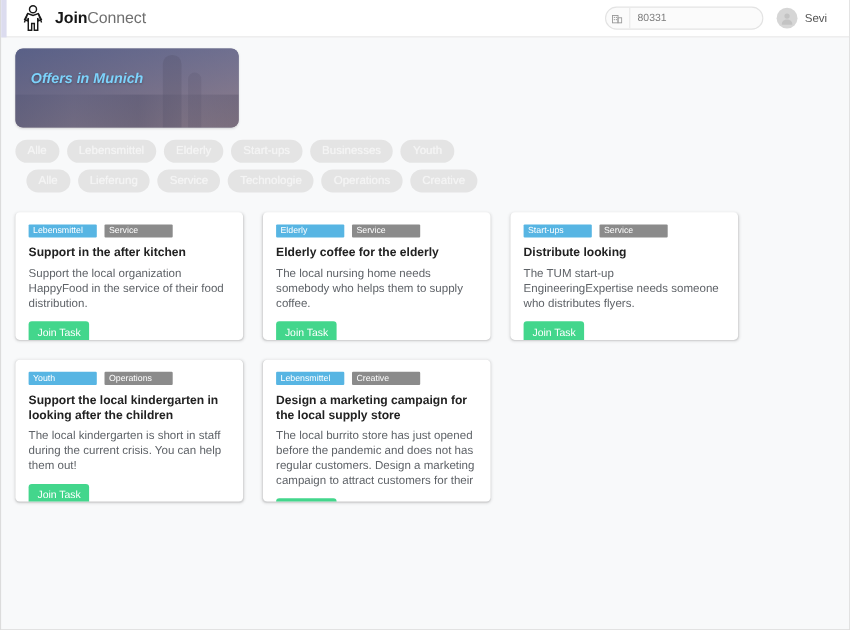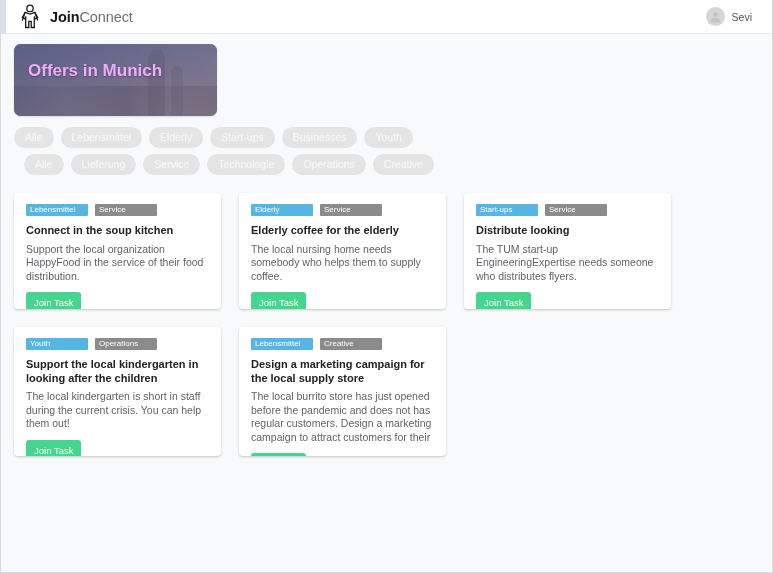--- a/index.html
+++ b/index.html
@@ -179,26 +179,27 @@
     inset: 0;
     background: linear-gradient(135deg, rgba(64,72,112,.72) 0%, rgba(88,80,104,.52) 100%);
   }
   .hero-content {
     position: absolute;
     left: 14px;
     top: 18px;
     right: 10px;
   }
   .hero-line {
-    color: #f0abfc;
-    font-size: 17px;
+    color: #7dd3fc;
+    font-size: 13px;
     font-weight: bold;
     line-height: 17px;
     text-shadow: 0 1px 2px rgba(0,0,0,.3);
     white-space: nowrap;
+    font-style: italic;
   }
 
   
   .filter-row {
     display: flex;
     gap: 7px;
     margin-top: 11px;
     flex-wrap: nowrap;
   }
   .filter-row.second { margin-top: 6px; margin-left: 10px; }
@@ -300,20 +301,33 @@
           </g>
         </svg>
       </span>
       <span class="brand-text">
         <span class="b-strong">Join</span><span class="b-light">Connect</span>
       </span>
     </a>
 
     <div class="nav-right">
 
+      <div class="search-group">
+        <span class="search-addon">
+          <svg width="10" height="10" viewBox="0 0 12 12">
+            <rect x="1" y="2.5" width="6" height="8" fill="none" stroke="#9a9a9a" stroke-width="1"></rect>
+            <rect x="7" y="5" width="4" height="5.5" fill="none" stroke="#9a9a9a" stroke-width="1"></rect>
+            <rect x="2.4" y="4" width="1.2" height="1.2" fill="#9a9a9a"></rect>
+            <rect x="4.6" y="4" width="1.2" height="1.2" fill="#9a9a9a"></rect>
+            <rect x="2.4" y="6.4" width="1.2" height="1.2" fill="#9a9a9a"></rect>
+            <rect x="4.6" y="6.4" width="1.2" height="1.2" fill="#9a9a9a"></rect>
+          </svg>
+        </span>
+        <input class="search-input" type="text" value="80331" style="">
+      </div>
 
       <div class="user-area">
         <span class="avatar">
           <svg width="13" height="13" viewBox="0 0 14 14">
             <circle cx="7" cy="5" r="2.6" fill="#b5b5b5"></circle>
             <path d="M1.8 13.5 C1.8 9.9 4.1 8.4 7 8.4 C9.9 8.4 12.2 9.9 12.2 13.5 Z" fill="#b5b5b5"></path>
           </svg>
         </span>
         <span class="user-name">Sevi</span>
       </div>
@@ -352,21 +366,21 @@
       <button class="chip">Creative</button>
     </div>
 
     <div class="grid">
 
       <div class="card r1">
         <div class="badges">
           <span class="badge cat">Lebensmittel</span>
           <span class="badge type">Service</span>
         </div>
-        <div class="card-title">Connect in the soup kitchen</div>
+        <div class="card-title">Support in the after kitchen</div>
         <div class="card-desc">Support the local organization HappyFood in the service of their food distribution.</div>
         <button class="join-btn">Join Task</button>
       </div>
 
       <div class="card r1">
         <div class="badges">
           <span class="badge cat">Elderly</span>
           <span class="badge type">Service</span>
         </div>
         <div class="card-title">Elderly coffee for the elderly</div>

